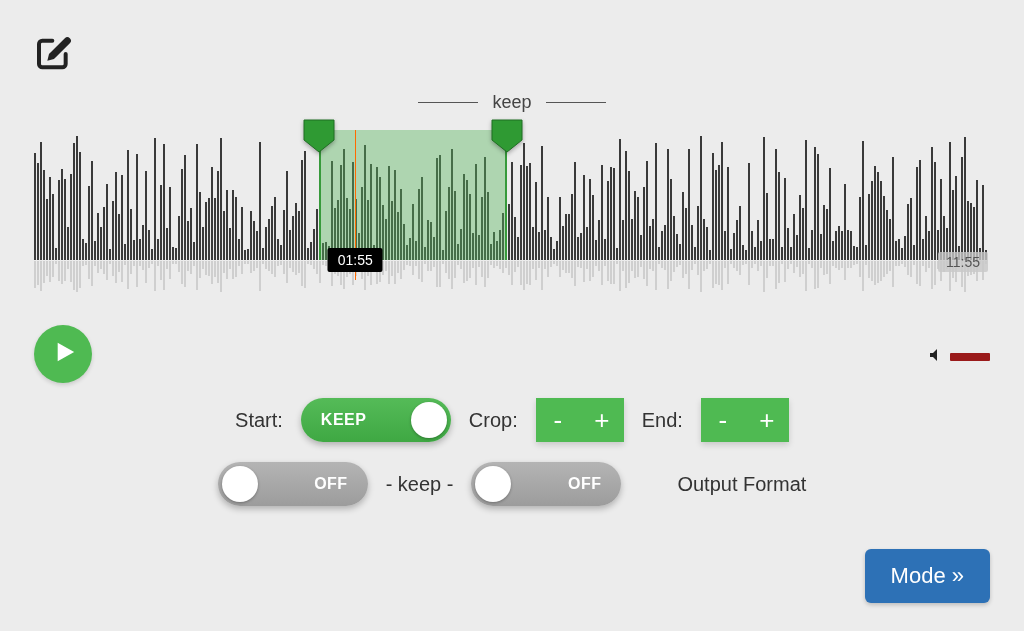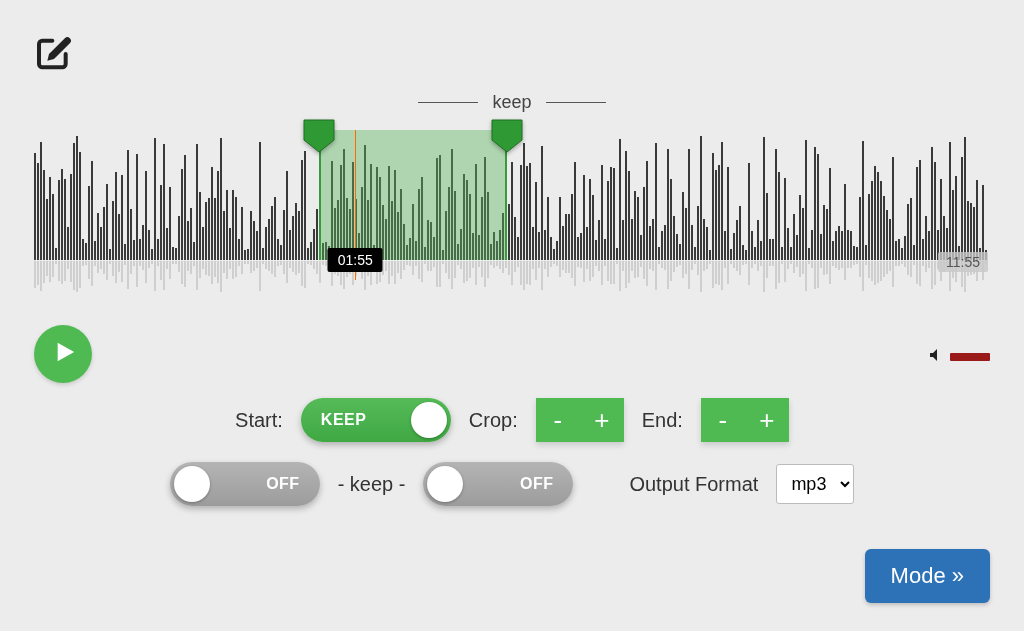--- a/index.html
+++ b/index.html
@@ -959,22 +959,19 @@
       <span class="tlabel">OFF</span>
     </div>
     <span class="fade-lbl">- keep -</span>
     <div class="toggle off">
       <div class="knob"></div>
       <span class="tlabel">OFF</span>
     </div>
 
     <span style="width:20px"></span>
     <span class="output-lbl">Output Format</span>
-    <select class="output">
-      <option>mp3</option>
-    </select>
   </div>
 
 </div>
 
 <div class="crop-btn">
   <span>Mode »</span>
 </div>
 
 </body></html>

